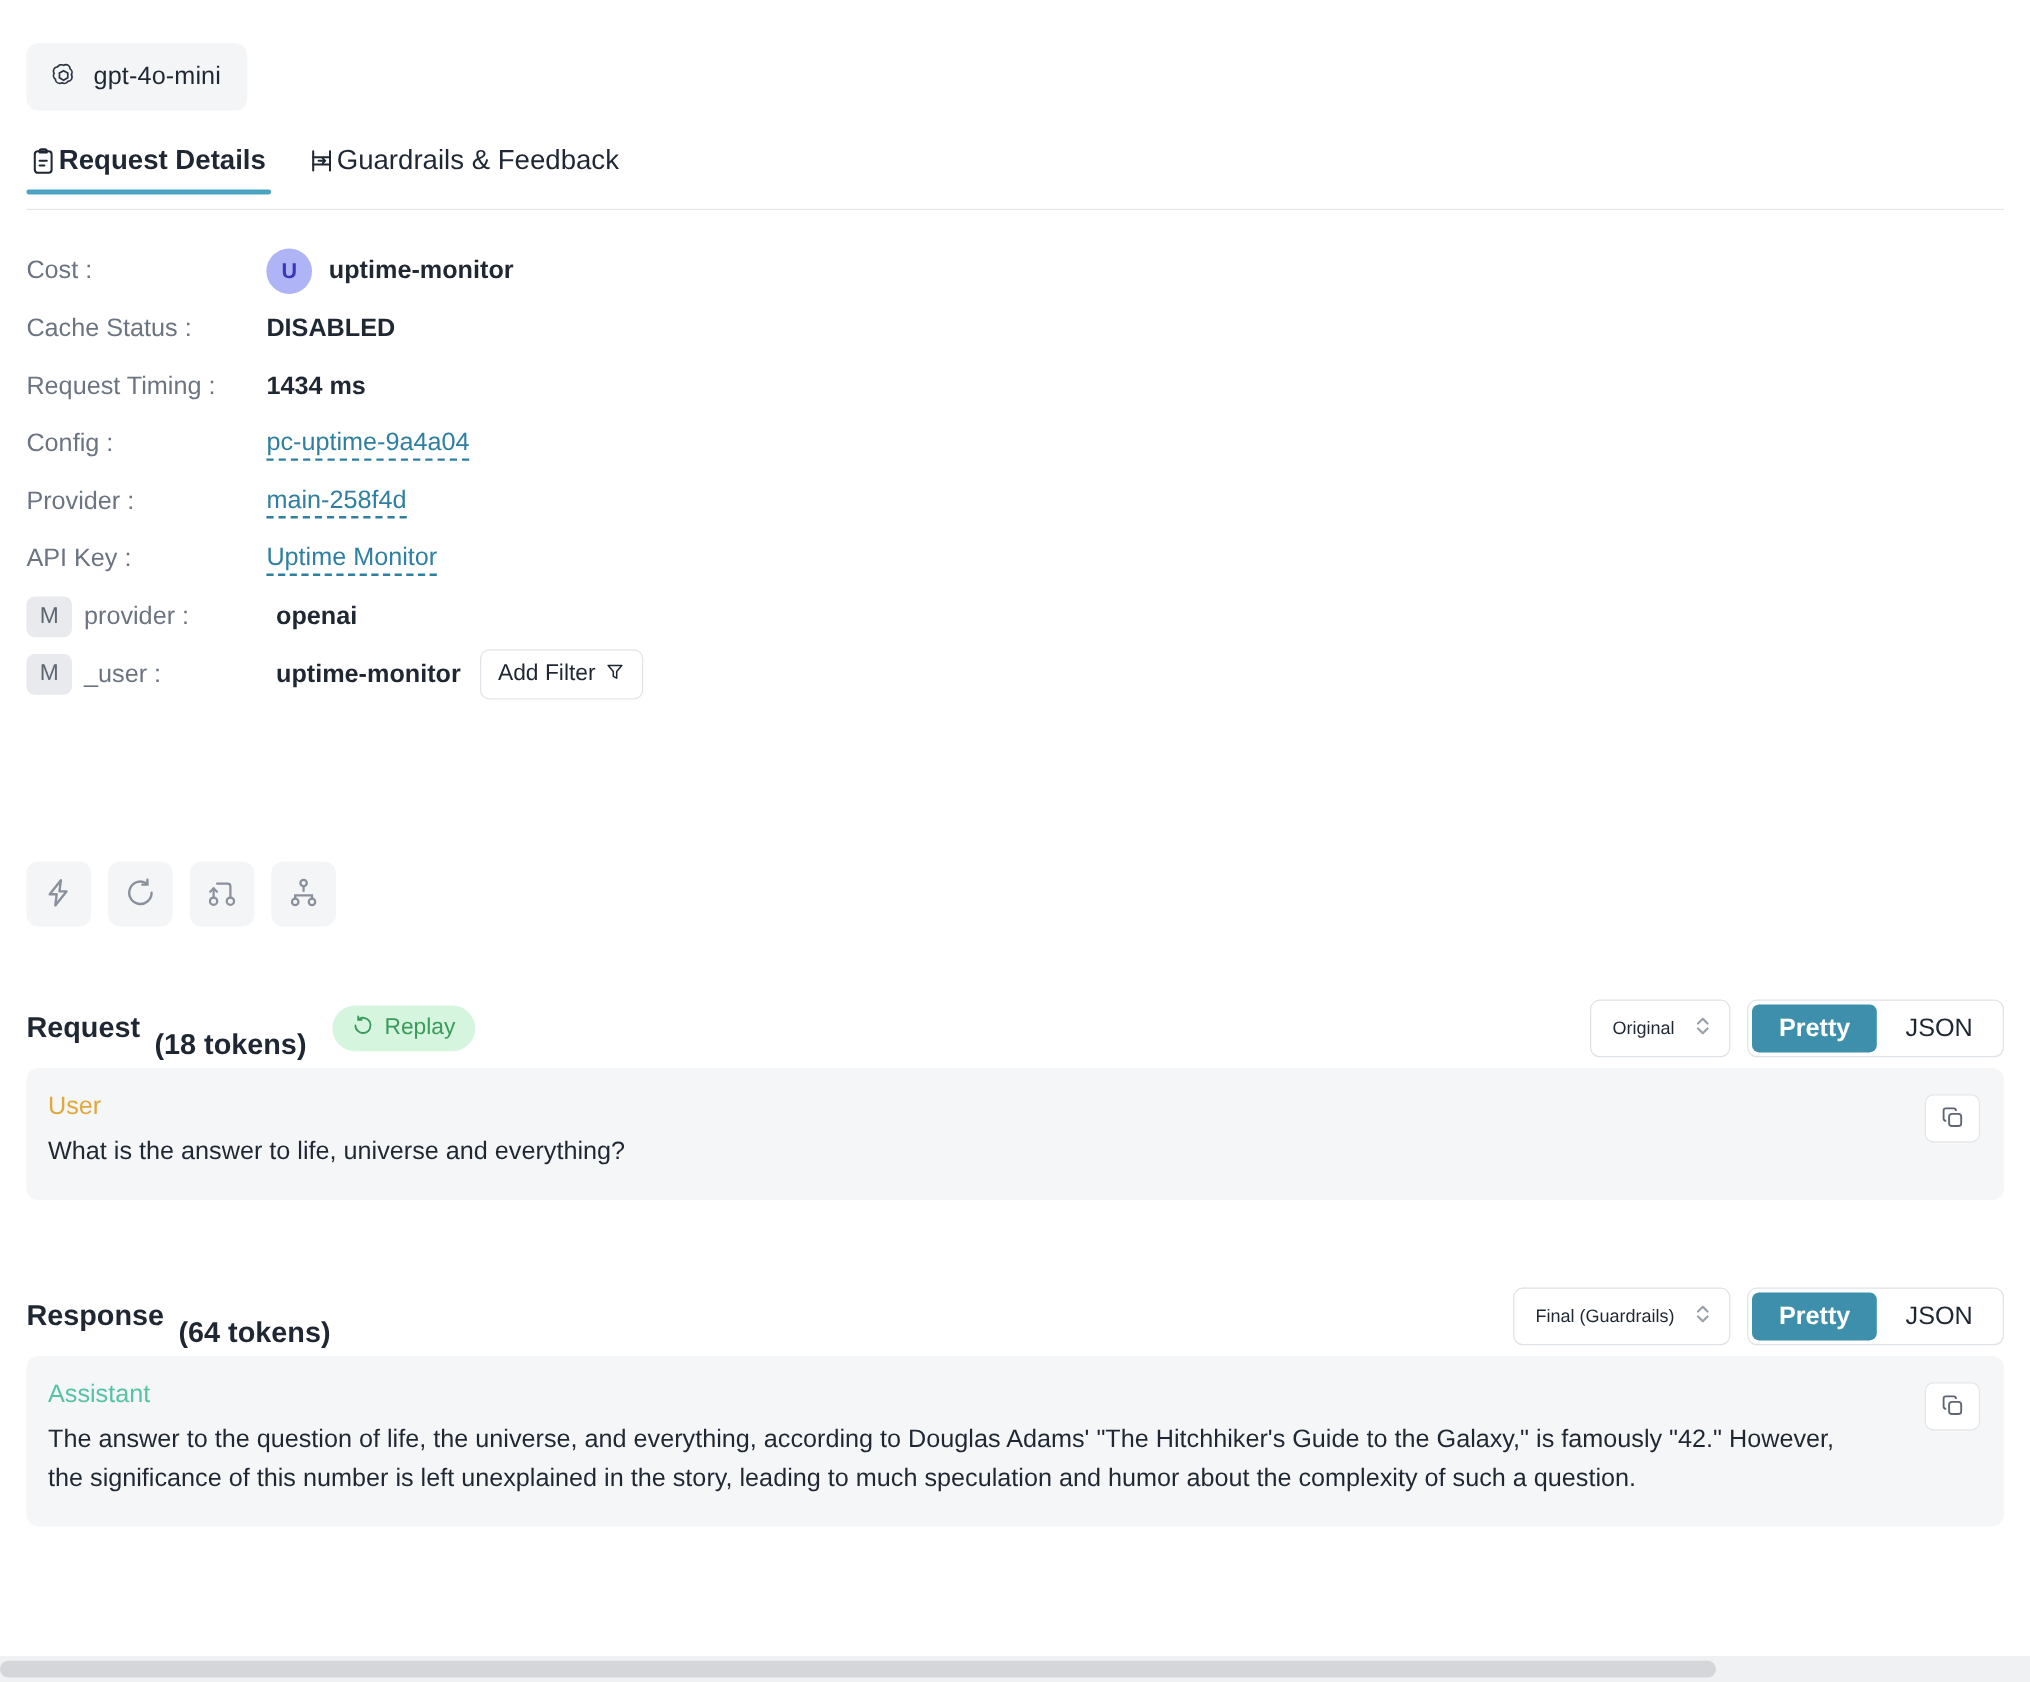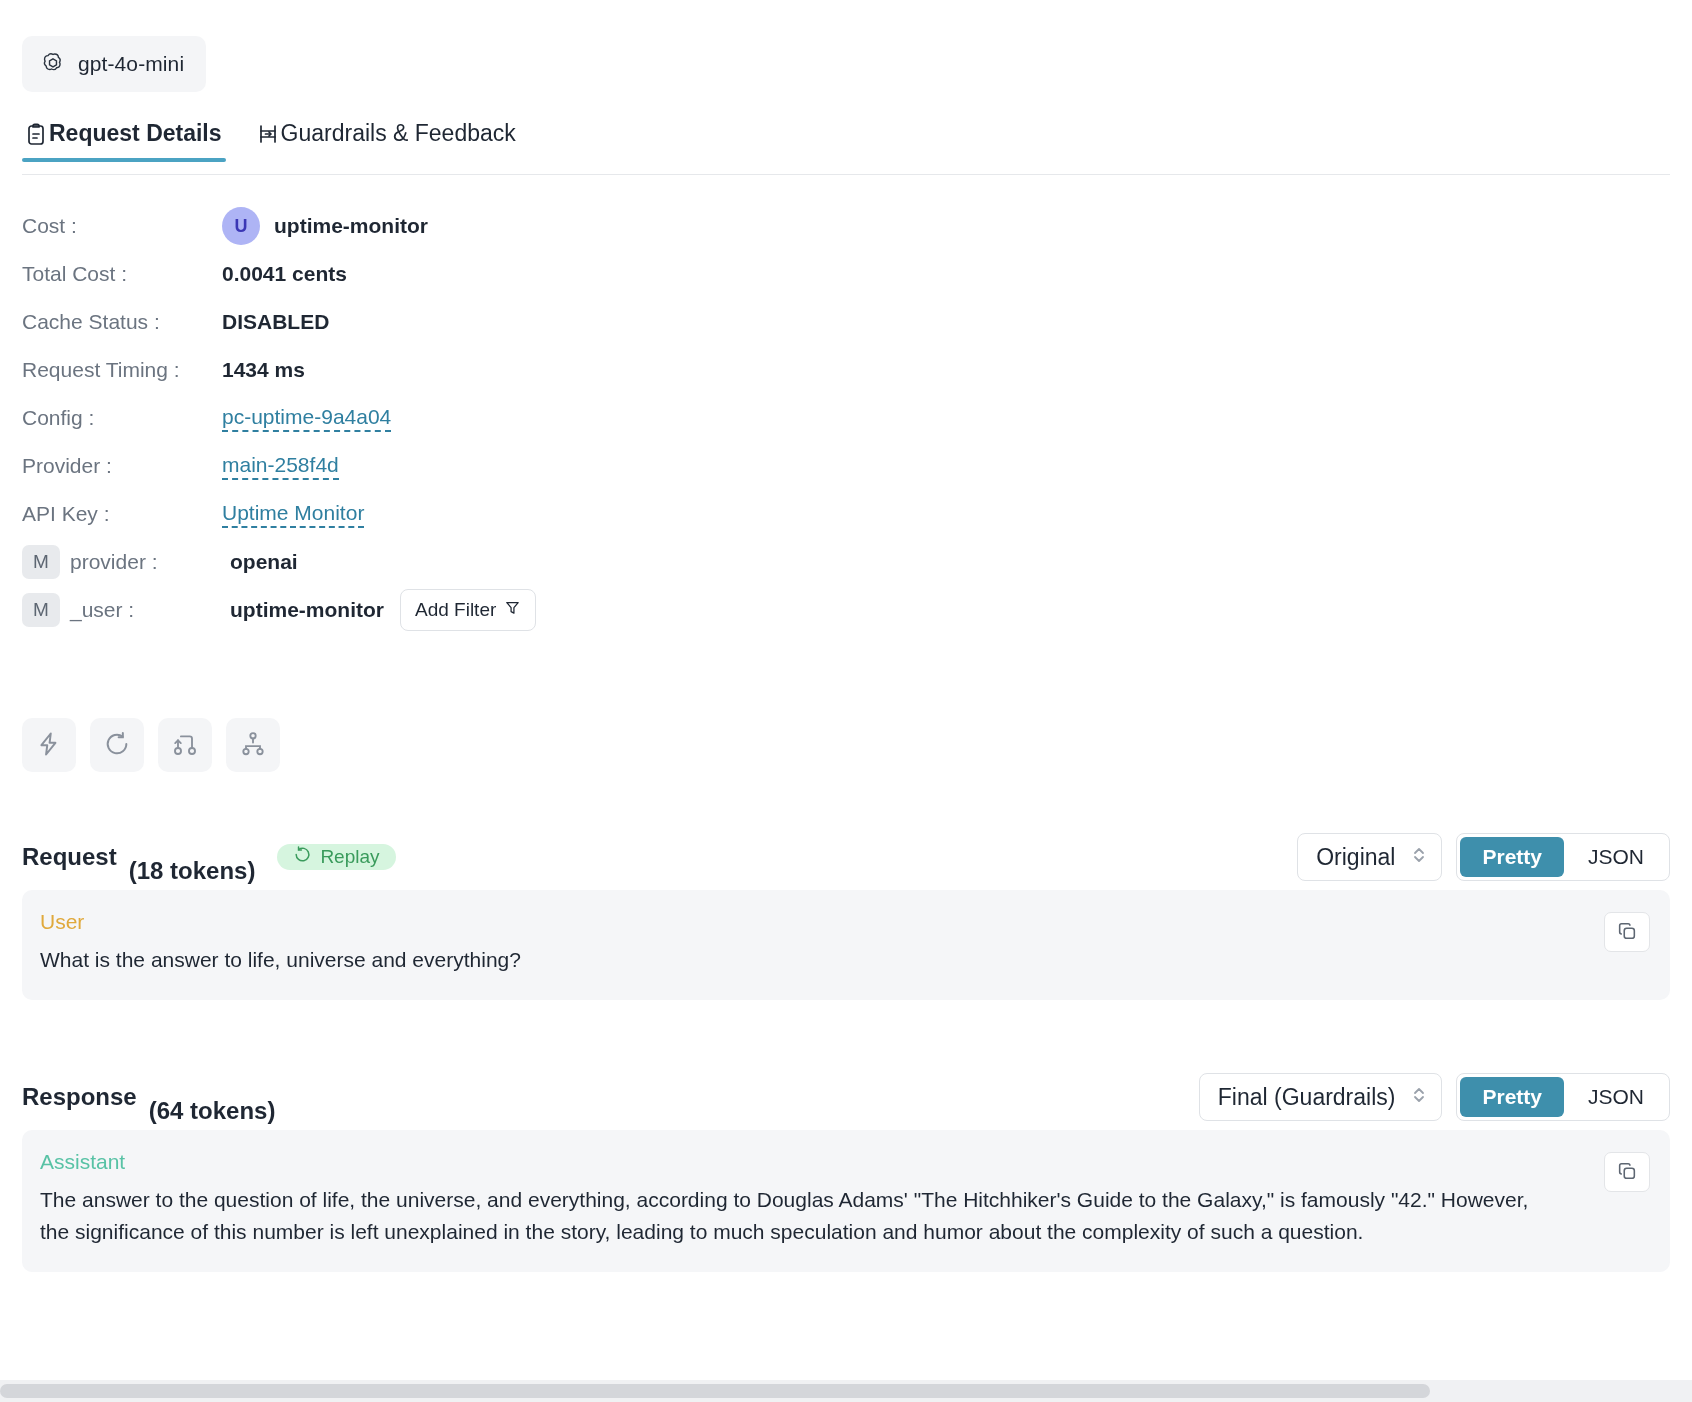--- a/index.html
+++ b/index.html
@@ -195,21 +195,21 @@
   .sec-tokens {
     font-size: 24px;
     font-weight: bold;
     color: #1f2733;
     margin-left: 12px;
     white-space: nowrap;
     margin-top: 28px;
   }
   .replay {
     margin-left: 22px;
-    height: 26px;
+    height: 38px;
     padding: 0 16px;
     background: #d6f5df;
     border-radius: 19px;
     display: inline-flex;
     align-items: center;
     gap: 8px;
     color: #3a9b5c;
     font-size: 19px;
     border: none;
     cursor: pointer;
@@ -223,21 +223,21 @@
   }
   .select-box {
     height: 48px;
     border: 1px solid #dfe2e6;
     border-radius: 8px;
     background: #fff;
     display: flex;
     align-items: center;
     gap: 16px;
     padding: 0 14px 0 18px;
-    font-size: 23px;
+    font-size: 15px;
     color: #1f2733;
     cursor: pointer;
   }
   .seg {
     height: 48px;
     border: 1px solid #dfe2e6;
     border-radius: 8px;
     background: #fff;
     display: flex;
     align-items: stretch;
@@ -357,24 +357,20 @@
   <div class="meta">
 
     <div class="mrow">
       <span class="mkey">Cost :</span>
       <span class="mval with-avatar">
         <span class="avatar">U</span>
         <span>uptime-monitor</span>
       </span>
     </div>
 
-    <div class="mrow">
-      <span class="mkey">Total Cost :</span>
-      <span class="mval">0.0041 cents</span>
-    </div>
 
     <div class="mrow">
       <span class="mkey">Cache Status :</span>
       <span class="mval">DISABLED</span>
     </div>
 
     <div class="mrow">
       <span class="mkey">Request Timing :</span>
       <span class="mval">1434 ms</span>
     </div>

